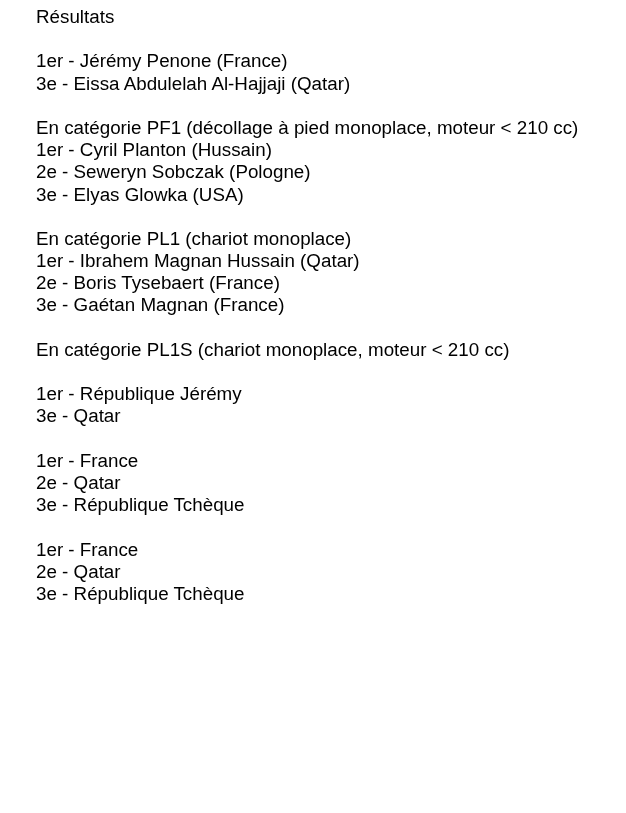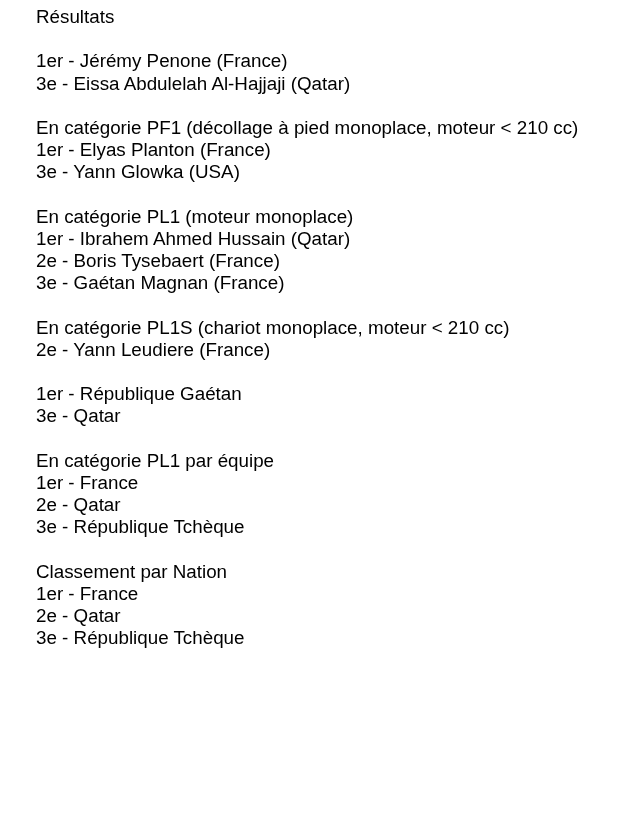--- a/index.html
+++ b/index.html
@@ -30,37 +30,35 @@
 <body style="background: rgb(255, 255, 255);">
 
 <main class="doc" style="color: rgb(0, 0, 0);">
   <p class="line">Résultats</p>
   <section id="sections-root">
       <div class="line"></div>
       <p class="line">1er - Jérémy Penone (France)</p>
       <p class="line">3e - Eissa Abdulelah Al-Hajjaji (Qatar)</p>
       <div class="line"></div>
       <p class="line">En catégorie PF1 (décollage à pied monoplace, moteur &lt; 210 cc)</p>
-      <p class="line">1er - Elyas Planton (France)</p>
-      <p class="line">3e - Yann Glowka (USA)</p>
+      <p class="line">1er - Cyril Planton (Hussain)</p>
+      <p class="line">2e - Seweryn Sobczak (Pologne)</p>
+      <p class="line">3e - Elyas Glowka (USA)</p>
       <div class="line"></div>
-      <p class="line">En catégorie PL1 (moteur monoplace)</p>
-      <p class="line">1er - Ibrahem Ahmed Hussain (Qatar)</p>
+      <p class="line">En catégorie PL1 (chariot monoplace)</p>
+      <p class="line">1er - Ibrahem Magnan Hussain (Qatar)</p>
       <p class="line">2e - Boris Tysebaert (France)</p>
       <p class="line">3e - Gaétan Magnan (France)</p>
       <div class="line"></div>
       <p class="line">En catégorie PL1S (chariot monoplace, moteur &lt; 210 cc)</p>
-      <p class="line">2e - Yann Leudiere (France)</p>
       <div class="line"></div>
-      <p class="line">1er - République Gaétan</p>
+      <p class="line">1er - République Jérémy</p>
       <p class="line">3e - Qatar</p>
       <div class="line"></div>
-      <p class="line">En catégorie PL1 par équipe</p>
       <p class="line">1er - France</p>
       <p class="line">2e - Qatar</p>
       <p class="line">3e - République Tchèque</p>
       <div class="line"></div>
-      <p class="line">Classement par Nation</p>
       <p class="line">1er - France</p>
       <p class="line">2e - Qatar</p>
       <p class="line">3e - République Tchèque</p>
     </section>
 </main>
 
 </body></html>

